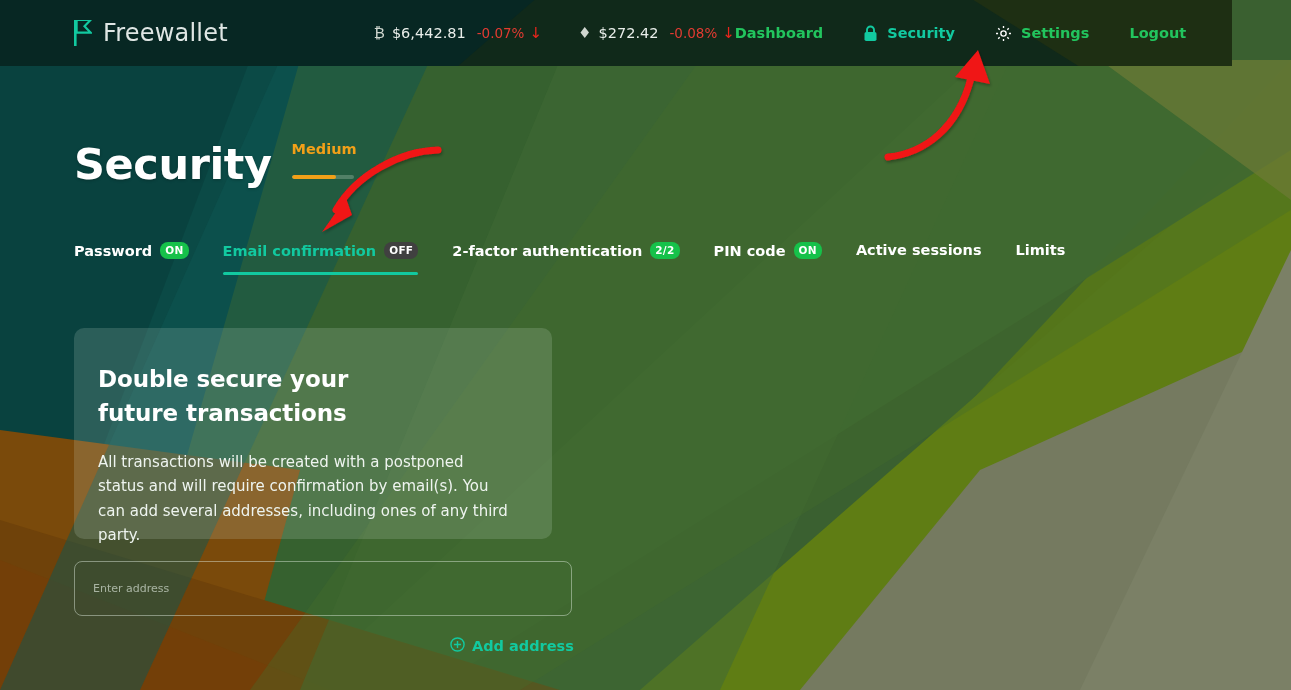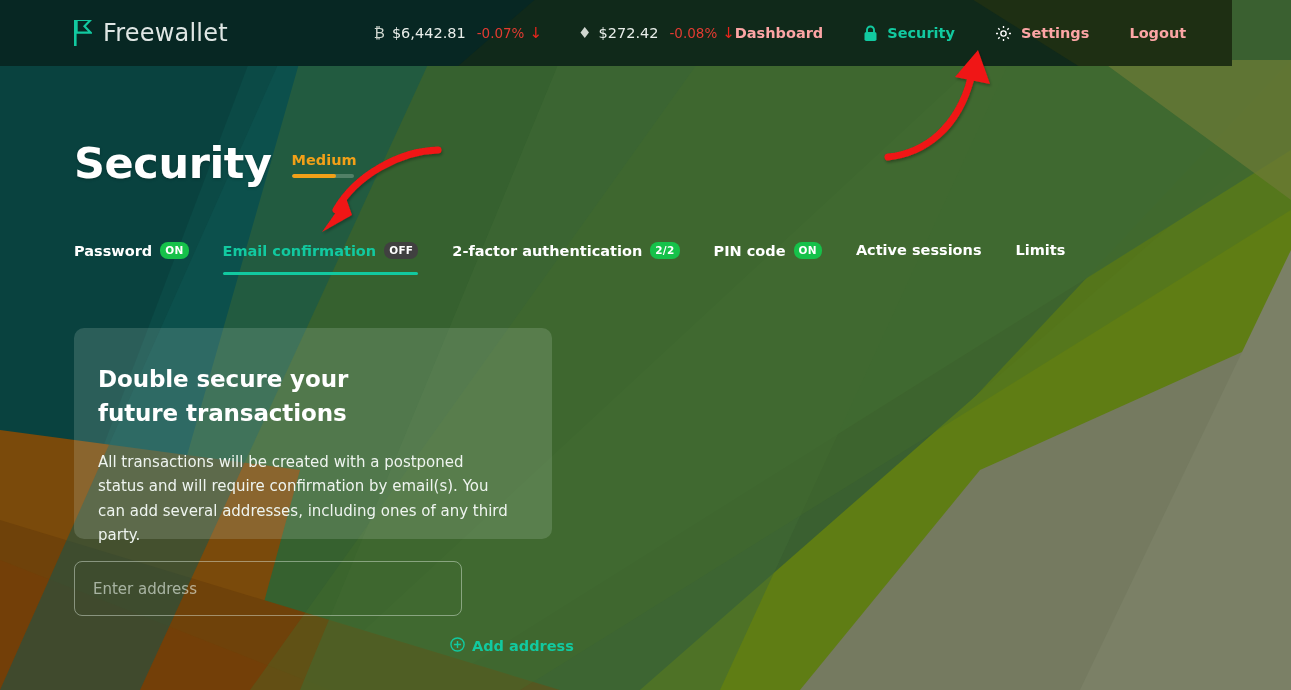--- a/index.html
+++ b/index.html
@@ -47,42 +47,42 @@
   .ticker-chg { font-size: 13.5px; color: #e23b32; margin-left: 4px; }
   .ticker-arrow { font-size: 15px; color: #e8251c; margin-left: -2px; }
 
   .nav {
     position: relative; z-index: 2;
     display: flex; align-items: center; gap: 40px;
     margin-left: auto; margin-right: 62px;
   }
   .nav-item {
     display: flex; align-items: center; gap: 9px;
-    font-size: 14.5px; font-weight: 700; color: #fca5a5;
+    font-size: 14.5px; font-weight: 700; color: #22c55e;
     cursor: pointer; white-space: nowrap;
   }
   .nav-item.active { color: #12c9a0; }
   .nav-ico { display: flex; align-items: center; }
 
   
   .content { position: absolute; inset: 0; z-index: 10; }
 
   .title-row {
     position: absolute; left: 74px; top: 142px;
     display: flex; align-items: flex-end; gap: 20px;
   }
   .page-title {
     font-size: 43px; font-weight: 700; color: #ffffff;
     letter-spacing: -.4px; line-height: 1;
     text-shadow: 0 1px 3px rgba(0,0,0,.25);
   }
   .strength { padding-bottom: 7px; }
   .strength-label {
     font-size: 14.5px; font-weight: 700; color: #f2a018;
-    line-height: 1; margin-bottom: 7px;
+    line-height: 1; margin-bottom: 18px;
   }
   .strength-bar {
     width: 62px; height: 4px; border-radius: 2px;
     background: rgba(205,226,205,.28); overflow: hidden;
   }
   .strength-fill { height: 100%; background: #f2a018; border-radius: 2px; }
 
   .tabs {
     position: absolute; left: 74px; top: 242px;
     display: flex; align-items: flex-start; gap: 0;
@@ -124,25 +124,25 @@
     width: 330px;
   }
   .card-text {
     margin-top: 20px;
     font-size: 15px; color: #eef4ef; line-height: 1.62;
     font-weight: 400; width: 412px;
   }
 
   .addr-input {
     position: absolute; left: 74px; top: 561px;
-    width: 388px; height: 55px;
+    width: 498px; height: 55px;
     border: 1px solid rgba(226,240,226,.45);
     border-radius: 8px;
     background: transparent;
-    color: #e8f0e8; font-size: 15px;
+    color: #e8f0e8; font-size: 11px;
     padding: 0 18px;
     outline: none;
     font-family: "DejaVu Sans", "Liberation Sans", sans-serif;
   }
   .addr-input::placeholder { color: rgba(233,242,233,.62); }
 
   .add-address {
     position: absolute; left: 450px; top: 637px;
     display: flex; align-items: center; gap: 7px;
     font-size: 14.5px; font-weight: 700; color: #12c9a0;

